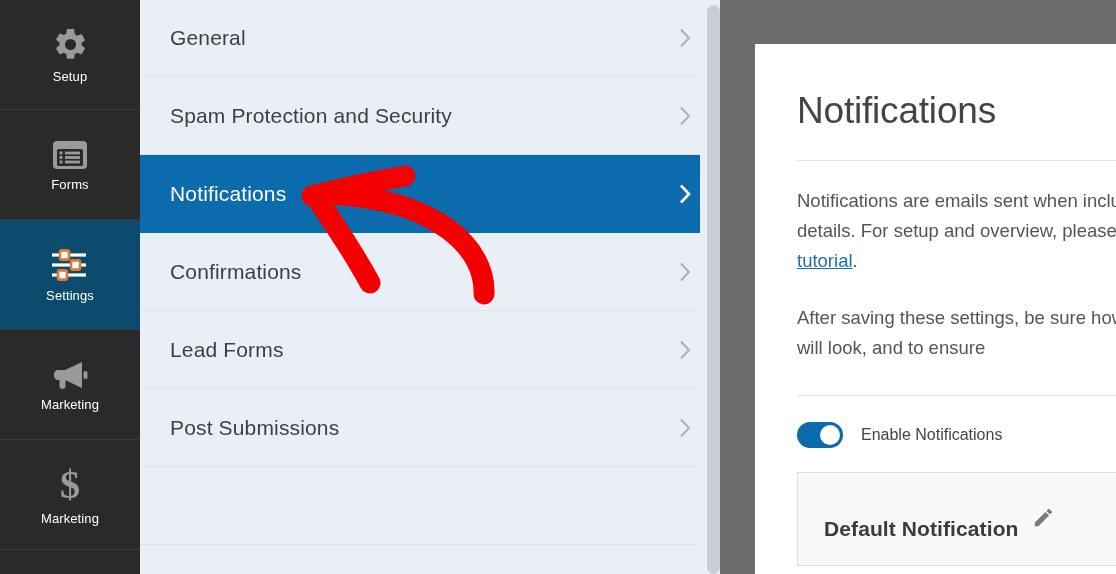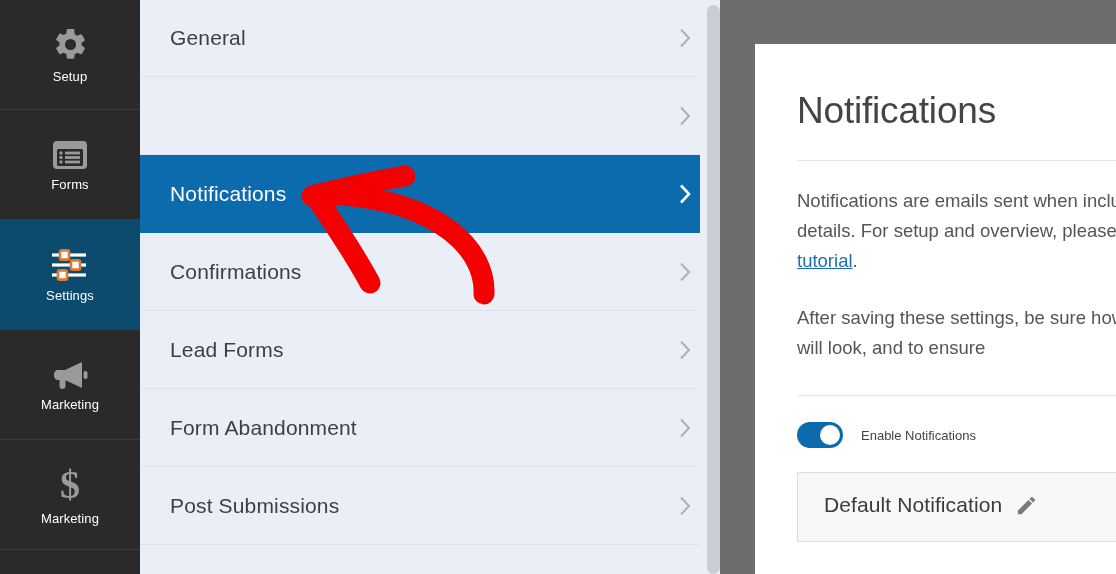--- a/index.html
+++ b/index.html
@@ -166,43 +166,44 @@
   }
   #toggle-knob {
     position: absolute;
     right: 3px; top: 3px;
     width: 20px; height: 20px;
     border-radius: 50%;
     background: #ffffff;
   }
   #toggle-label {
     margin-left: 18px;
-    font-size: 13px;
+    font-size: 16px;
     color: #444444;
     white-space: nowrap;
   }
 
   
   #notif-card {
     margin-top: 24px;
     width: 385px;
     background: #f8f8f8;
     border: 1px solid #dddddd;
     padding: 20px 0 24px 26px;
   }
   #notif-card-head {
     display: flex;
     align-items: center;
   }
   #notif-card-title {
     font-size: 21px;
-    font-weight: normal;
+    font-weight: bold;
     color: #3b3b3b;
     letter-spacing: .1px;
     white-space: nowrap;
+    margin-top: 24px;
   }
   #notif-edit-icon {
     margin-left: 13px;
     line-height: 0;
   }
 
   
   #annotation {
     position: absolute;
     left: 0; top: 0;
@@ -285,20 +286,21 @@
     <div class="menu-row" style="margin-top:-1px;">
       <span class="menu-label">General</span>
       <span class="menu-chev">
         <svg width="13" height="21" viewBox="0 0 13 21" fill="none" stroke-width="2">
             <path d="M2 2 L10 10.5 L2 19"></path>
           </svg>
       </span>
     </div>
 
     <div class="menu-row">
+      <span class="menu-label">Spam Protection and Security</span>
       <span class="menu-chev">
         <svg width="13" height="21" viewBox="0 0 13 21" fill="none" stroke-width="2">
             <path d="M2 2 L10 10.5 L2 19"></path>
           </svg>
       </span>
     </div>
 
     <div class="menu-row active">
       <span class="menu-label">Notifications</span>
       <span class="menu-chev">
@@ -319,28 +321,20 @@
 
     <div class="menu-row">
       <span class="menu-label">Lead Forms</span>
       <span class="menu-chev">
         <svg width="13" height="21" viewBox="0 0 13 21" fill="none" stroke-width="2">
             <path d="M2 2 L10 10.5 L2 19"></path>
           </svg>
       </span>
     </div>
 
-    <div class="menu-row">
-      <span class="menu-label">Form Abandonment</span>
-      <span class="menu-chev">
-        <svg width="13" height="21" viewBox="0 0 13 21" fill="none" stroke-width="2">
-            <path d="M2 2 L10 10.5 L2 19"></path>
-          </svg>
-      </span>
-    </div>
 
     <div class="menu-row">
       <span class="menu-label">Post Submissions</span>
       <span class="menu-chev">
         <svg width="13" height="21" viewBox="0 0 13 21" fill="none" stroke-width="2">
             <path d="M2 2 L10 10.5 L2 19"></path>
           </svg>
       </span>
     </div>
 

